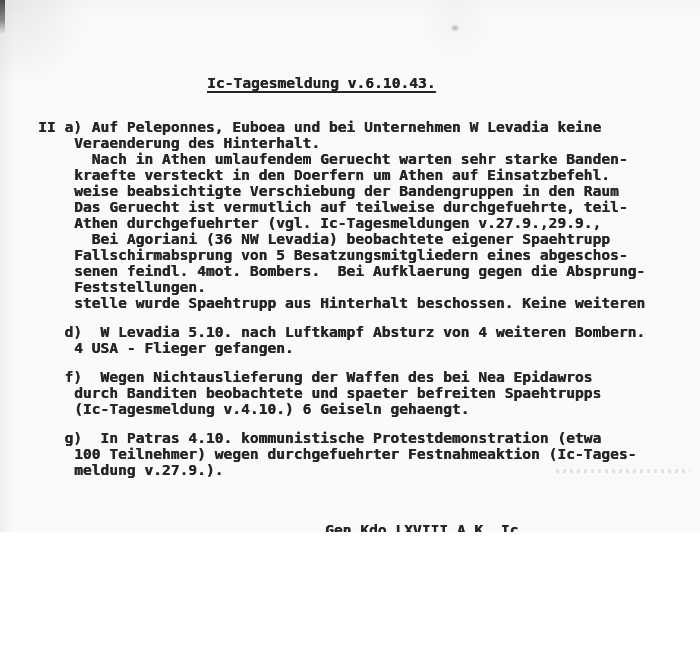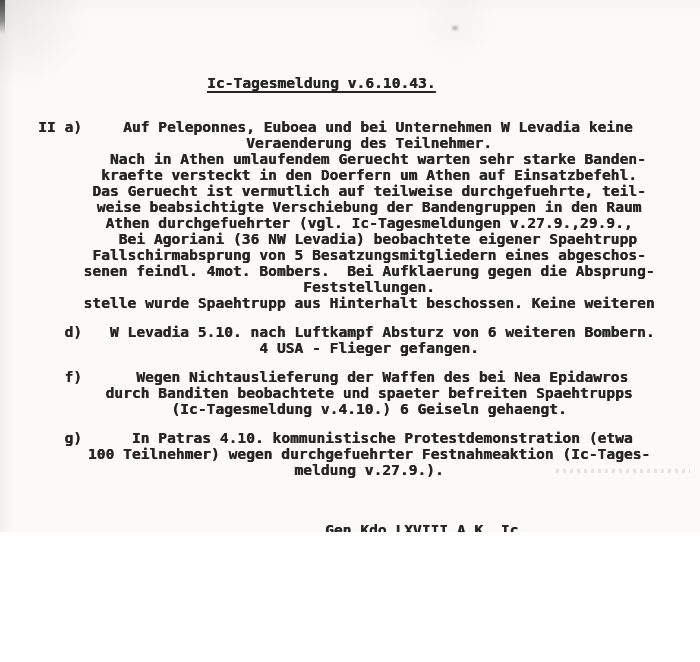--- a/index.html
+++ b/index.html
@@ -53,21 +53,20 @@
     top: 0;
     width: 44px;
     text-align: right;
     white-space: pre;
     text-shadow: 0.4px 0 0 currentColor;
   }
   .line {
     white-space: pre;
     height: 16px;
     text-shadow: 0.4px 0 0 currentColor;
-    text-align: center;
   }
   .signature-unit {
     position: absolute;
     left: 325px;
     top: 522px;
     white-space: pre;
     text-shadow: 0.4px 0 0 currentColor;
   }
   .signature-scribble {
     position: absolute;
@@ -114,38 +113,38 @@
   <div class="speck"></div>
   <div class="smudge"></div>
 
   <h1 class="title">Ic-Tagesmeldung v.6.10.43.</h1>
 
   <div class="doc-body">
     <div class="item">
       <span class="item-marker">II a)</span>
       <div class="item-lines">
           <div class="line">  Auf Peleponnes, Euboea und bei Unternehmen W Levadia keine</div>
-          <div class="line">Veraenderung des Teilnehmer.</div>
+          <div class="line">Veraenderung des Hinterhalt.</div>
           <div class="line">  Nach in Athen umlaufendem Geruecht warten sehr starke Banden-</div>
           <div class="line">kraefte versteckt in den Doerfern um Athen auf Einsatzbefehl.</div>
+          <div class="line">weise beabsichtigte Verschiebung der Bandengruppen in den Raum</div>
           <div class="line">Das Geruecht ist vermutlich auf teilweise durchgefuehrte, teil-</div>
-          <div class="line">weise beabsichtigte Verschiebung der Bandengruppen in den Raum</div>
           <div class="line">Athen durchgefuehrter (vgl. Ic-Tagesmeldungen v.27.9.,29.9.,</div>
           <div class="line">  Bei Agoriani (36 NW Levadia) beobachtete eigener Spaehtrupp</div>
           <div class="line">Fallschirmabsprung von 5 Besatzungsmitgliedern eines abgeschos-</div>
           <div class="line">senen feindl. 4mot. Bombers.  Bei Aufklaerung gegen die Absprung-</div>
           <div class="line">Feststellungen.</div>
           <div class="line">stelle wurde Spaehtrupp aus Hinterhalt beschossen. Keine weiteren</div>
         </div>
     </div>
 
     <div class="item">
       <span class="item-marker">d)</span>
       <div class="item-lines">
-          <div class="line">   W Levadia 5.10. nach Luftkampf Absturz von 6 weiteren Bombern.</div>
+          <div class="line">   W Levadia 5.10. nach Luftkampf Absturz von 4 weiteren Bombern.</div>
           <div class="line">4 USA - Flieger gefangen.</div>
         </div>
     </div>
 
     <div class="item">
       <span class="item-marker">f)</span>
       <div class="item-lines">
           <div class="line">   Wegen Nichtauslieferung der Waffen des bei Nea Epidawros</div>
           <div class="line">durch Banditen beobachtete und spaeter befreiten Spaehtrupps</div>
           <div class="line">(Ic-Tagesmeldung v.4.10.) 6 Geiseln gehaengt.</div>

